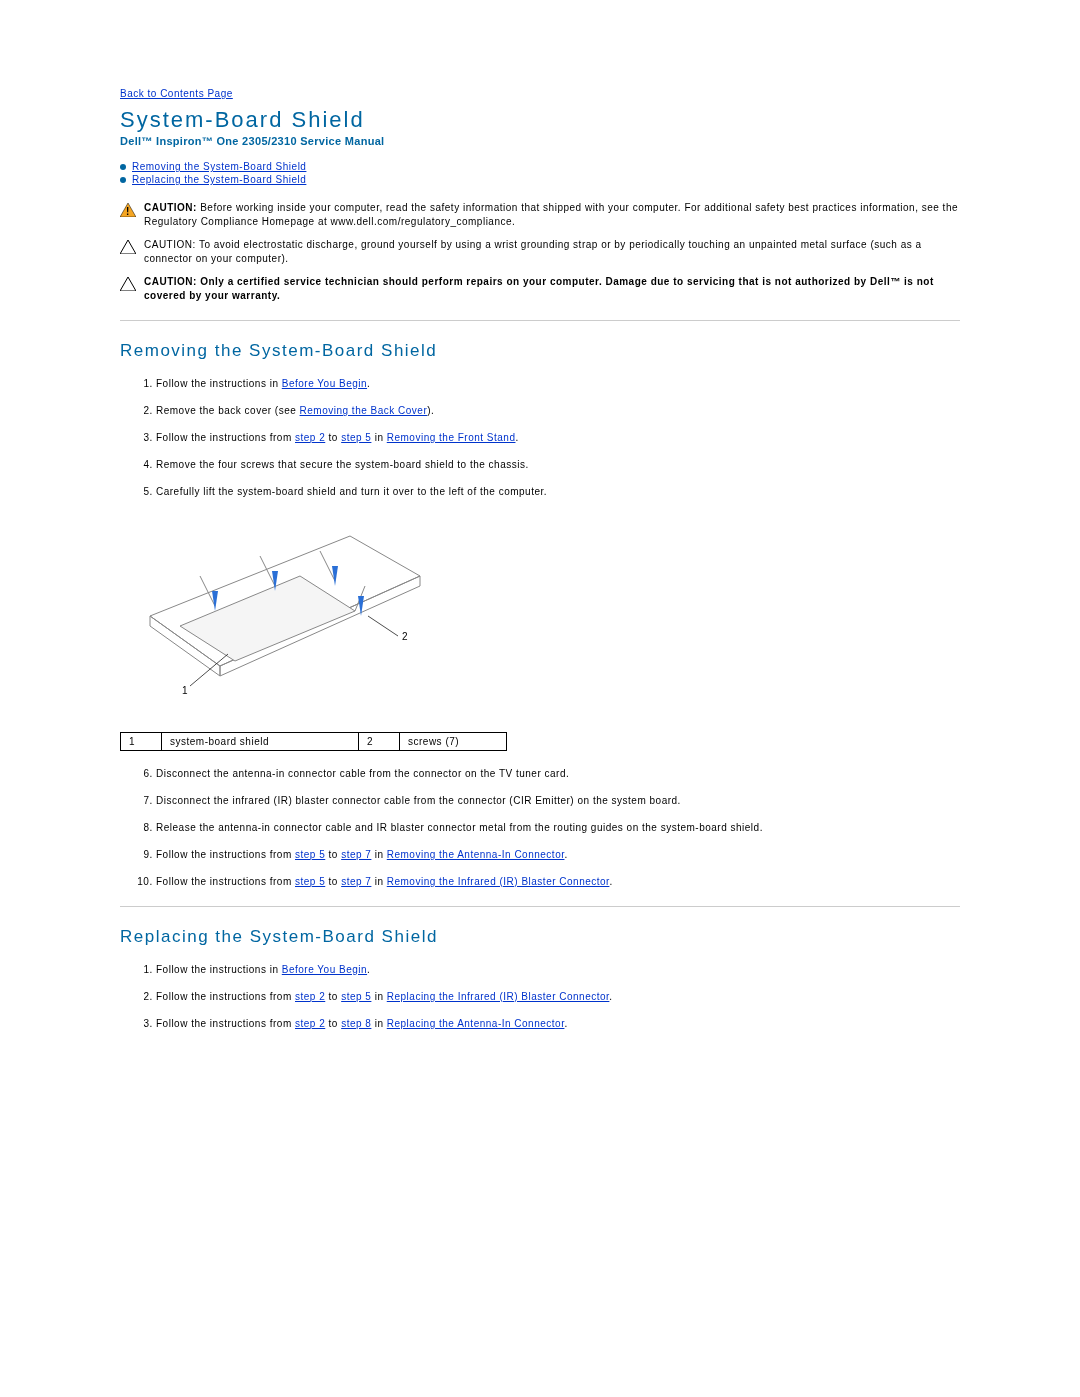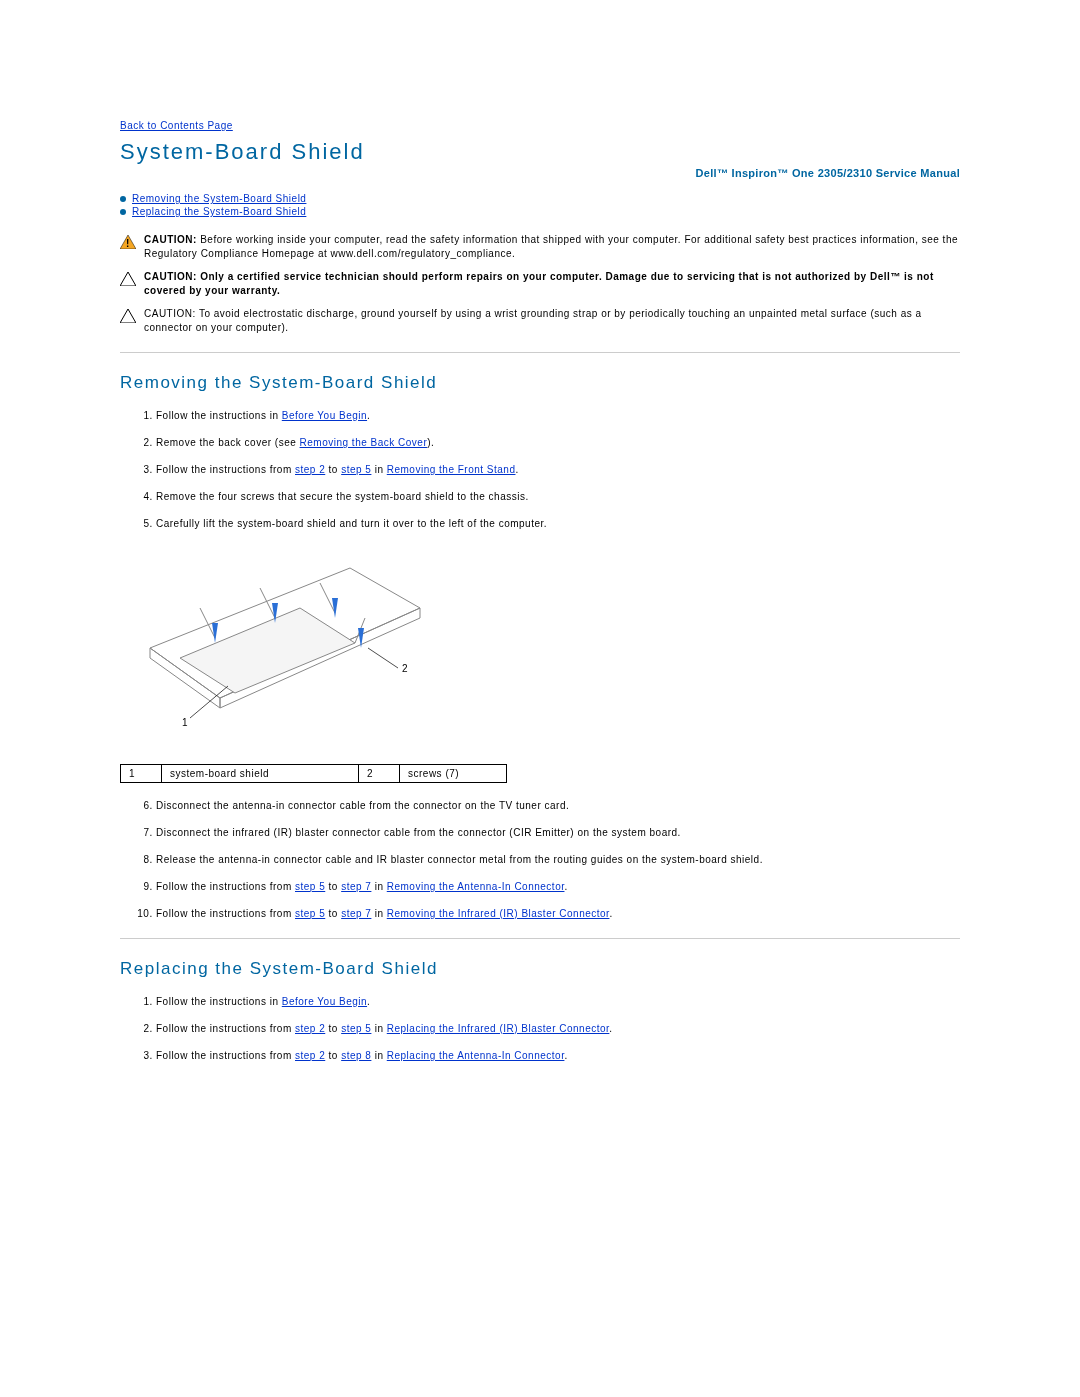--- a/index.html
+++ b/index.html
@@ -7,40 +7,39 @@
       font-size: 10px;
       margin: 0;
       padding: 0;
       background: #fff;
       color: #000;
       letter-spacing: 0.5px;
     }
     .container {
       width: 840px;
       margin: 0 auto;
-      padding: 120px 0 40px 0;
+      padding: 88px 0 40px 0;
     }
     a {
       color: #0033cc;
       text-decoration: underline;
     }
     .title-h1 {
       font-size: 22px;
       font-weight: normal;
       color: #0066a1;
       margin: 8px 0 2px 0;
       letter-spacing: 2px;
     }
     .subtitle {
       font-size: 11px;
       font-weight: bold;
       color: #0066a1;
       margin-bottom: 14px;
       letter-spacing: 0.3px;
-      text-align: right;
     }
     .bullets {
       margin-bottom: 16px;
     }
     .bullet-row {
       display: flex;
       align-items: center;
       margin: 2px 0;
     }
     .bullet-dot {
@@ -146,32 +145,32 @@
     </div>
   </div>
 
   <div class="notice">
     <span class="tri-icon">
       <svg width="16" height="14" viewBox="0 0 16 14">
           <polygon points="8,0 16,14 0,14" fill="none" stroke="#000" stroke-width="1"></polygon>
         </svg>
     </span>
     <div class="notice-text">
-      <b><span>CAUTION:</span><span> Only a certified service technician should perform repairs on your computer. Damage due to servicing that is not authorized by Dell™ is not covered by your warranty.</span></b>
+      <span>CAUTION:</span><span> To avoid electrostatic discharge, ground yourself by using a wrist grounding strap or by periodically touching an unpainted metal surface (such as a connector on your computer).</span>
     </div>
   </div>
 
   <div class="notice">
     <span class="tri-icon">
       <svg width="16" height="14" viewBox="0 0 16 14">
           <polygon points="8,0 16,14 0,14" fill="none" stroke="#000" stroke-width="1"></polygon>
         </svg>
     </span>
     <div class="notice-text">
-      <span>CAUTION:</span><span> To avoid electrostatic discharge, ground yourself by using a wrist grounding strap or by periodically touching an unpainted metal surface (such as a connector on your computer).</span>
+      <b><span>CAUTION:</span><span> Only a certified service technician should perform repairs on your computer. Damage due to servicing that is not authorized by Dell™ is not covered by your warranty.</span></b>
     </div>
   </div>
 
   <hr>
 
   <h2 class="section-h2">Removing the System-Board Shield</h2>
 
   <ol>
     <li>
       <span>Follow the instructions in </span><a href="#">Before You Begin</a><span>.</span>

